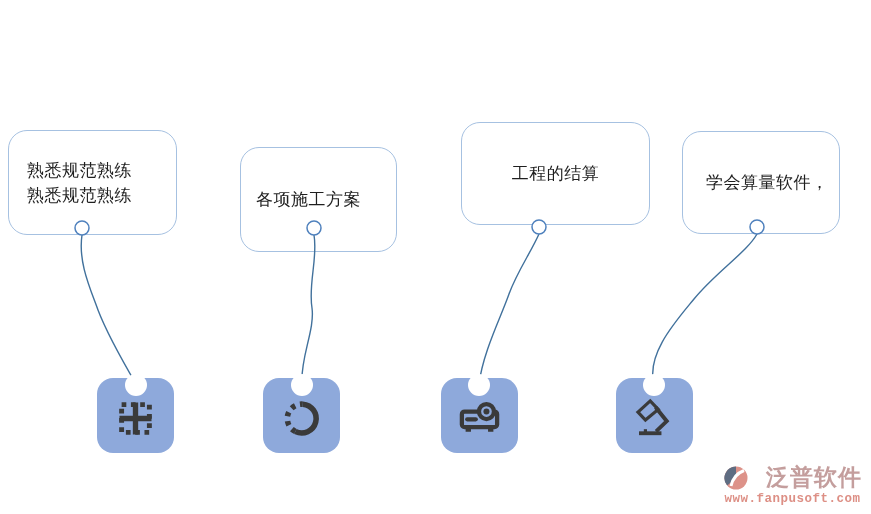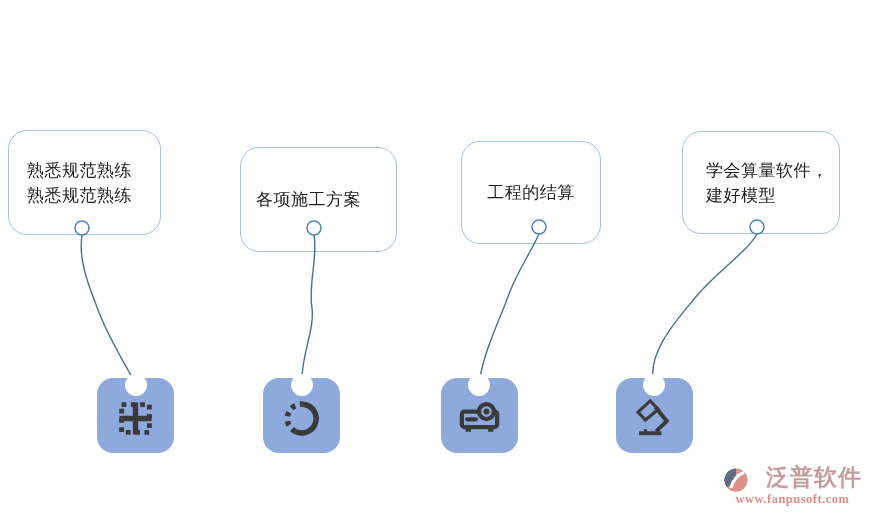--- a/index.html
+++ b/index.html
@@ -19,23 +19,23 @@
     border-radius: 19px;
     display: flex;
     flex-direction: column;
     justify-content: center;
     font-size: 17px;
     line-height: 25px;
     color: #1f1f1f;
     letter-spacing: 0.5px;
   }
   .callout .line { display: block; white-space: nowrap; }
-  .b1 { left: 8px;   top: 130px; width: 153px; height: 105px; padding-left: 18px; }
+  .b1 { left: 8px;   top: 130px; width: 169px; height: 105px; padding-left: 18px; }
   .b2 { left: 240px; top: 130px; width: 157px; height: 105px; padding-left: 15px; margin-top: 17px; }
-  .b3 { left: 461px; top: 141px; width: 140px; height: 103px; align-items: center; }
+  .b3 { left: 461px; top: 122px; width: 189px; height: 103px; align-items: center; }
   .b4 { left: 682px; top: 131px; width: 158px; height: 103px; padding-left: 23px; }
   .tile {
     position: absolute;
     width: 77px;
     height: 75px;
     background: #8ea9db;
     border-radius: 16px;
     display: flex;
     align-items: center;
     justify-content: center;
@@ -50,33 +50,33 @@
     left: 0; top: 0;
     pointer-events: none;
   }
   .watermark {
     position: absolute;
     right: 9px;
     top: 462px;
   }
   .wm-row {
     display: flex;
-    align-items: flex-end;
+    align-items: center;
     gap: 17px;
     justify-content: flex-end;
   }
   .wm-brand {
     font-size: 23px;
     font-weight: bold;
     color: #c49e9d;
     letter-spacing: 1px;
     white-space: nowrap;
   }
   .wm-url {
-    font-family: Liberation Serif, serif;
+    font-family: Liberation Mono, monospace;
     font-size: 12.5px;
     font-weight: bold;
     color: #dd8f85;
     text-align: center;
     margin-top: -1px;
     letter-spacing: 0.5px;
   }
 </style>
 </head>
 <body>
@@ -88,21 +88,20 @@
     <span class="line">熟悉规范熟练</span>
   </div>
   <div class="callout b2">
     <span class="line">各项施工方案</span>
   </div>
   <div class="callout b3">
     <span class="line">工程的结算</span>
   </div>
   <div class="callout b4">
     <span class="line">学会算量软件，</span>
-    <span class="line">建好模型</span>
   </div>
 
   <div class="tile t1">
     <svg width="47" height="47" viewBox="0 0 44 44">
       <g fill="none" stroke="#3a3a3a">
         <rect x="9" y="9" width="26" height="26" stroke-width="4.6" stroke-dasharray="4.4 4.3"></rect>
         <path d="M22 7 V37 M7 22 H37" stroke-width="5"></path>
       </g>
     </svg>
   </div>

